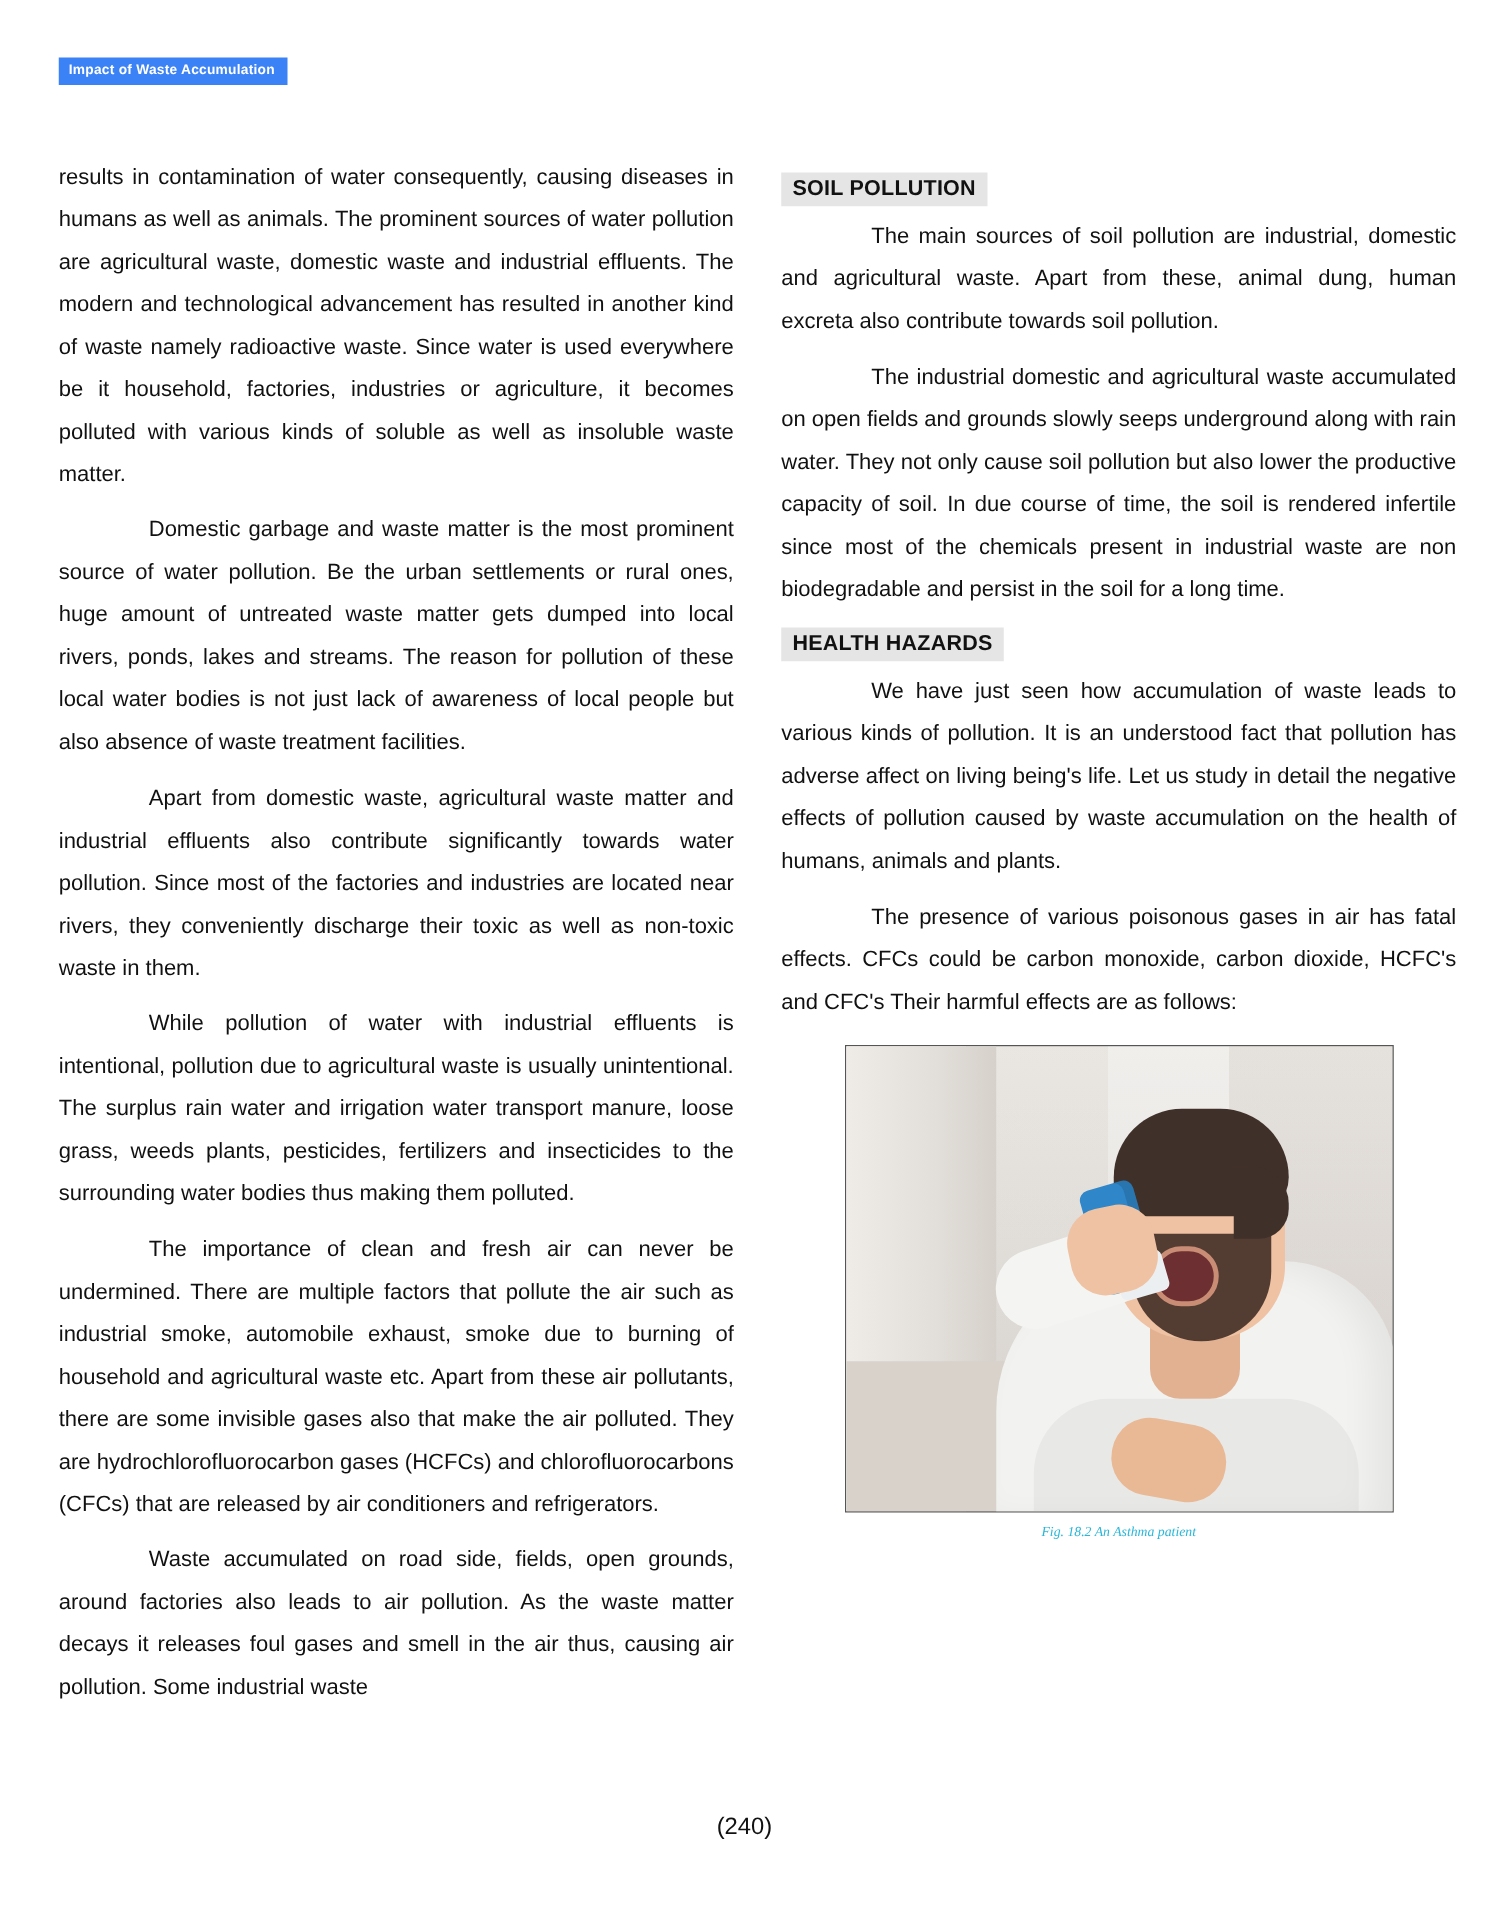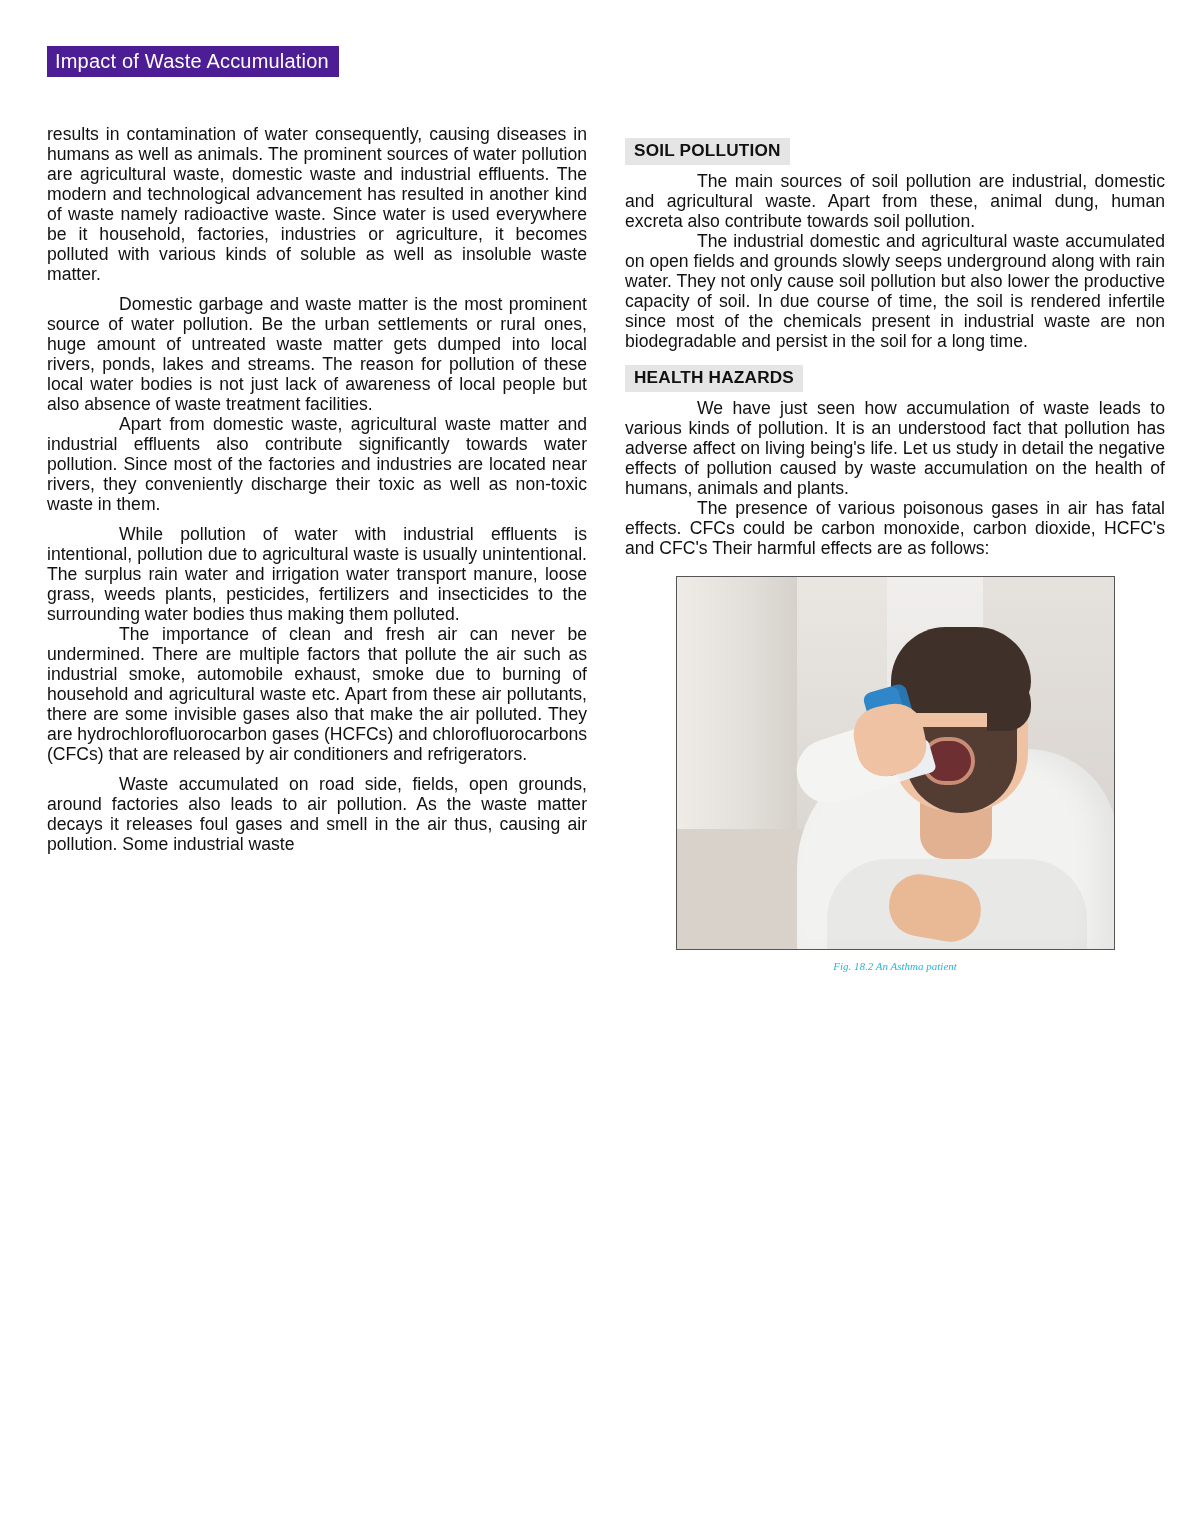--- a/index.html
+++ b/index.html
@@ -20,54 +20,54 @@
     width: 1191px;
     height: 1531px;
     box-sizing: border-box;
     padding: 0;
   }
   
   .running-head {
     position: absolute;
     top: 46px;
     left: 47px;
-    background: #4c1d95;
+    background: #3b82f6;
     color: #ffffff;
-    font-weight: normal;
-    font-size: 20px;
+    font-weight: bold;
+    font-size: 11px;
     letter-spacing: 0.2px;
     padding: 5px 10px 6px 8px;
     line-height: 1;
   }
   
   .columns {
     position: absolute;
     top: 124px;
     left: 47px;
     width: 1098px;
     display: flex;
     gap: 38px;
   }
   .col {
     width: 540px;
     flex: 0 0 540px;
   }
   p {
     margin: 0 0 0 0;
     font-size: 17.6px;
-    line-height: 20px;
+    line-height: 34px;
     text-align: justify;
     text-justify: inter-word;
     color: #111111;
   }
   p.indent {
     text-indent: 72px;
   }
   p + p {
-    margin-top: 0px;
+    margin-top: 11px;
   }
   p.gap {
     margin-top: 10px;
   }
   
   .sec-head {
     display: inline-block;
     background: #e5e5e5;
     color: #111111;
     font-weight: bold;
@@ -261,13 +261,14 @@
           <div class="inhaler-mouth"></div>
           <div class="hand-up"></div>
           <div class="hand-chest"></div>
         </div>
         <div class="fig-caption">Fig. 18.2 An Asthma patient</div>
       </div>
 
     </div>
   </div>
 
+  <div class="page-number">(240)</div>
 </div>
 
 </body></html>

